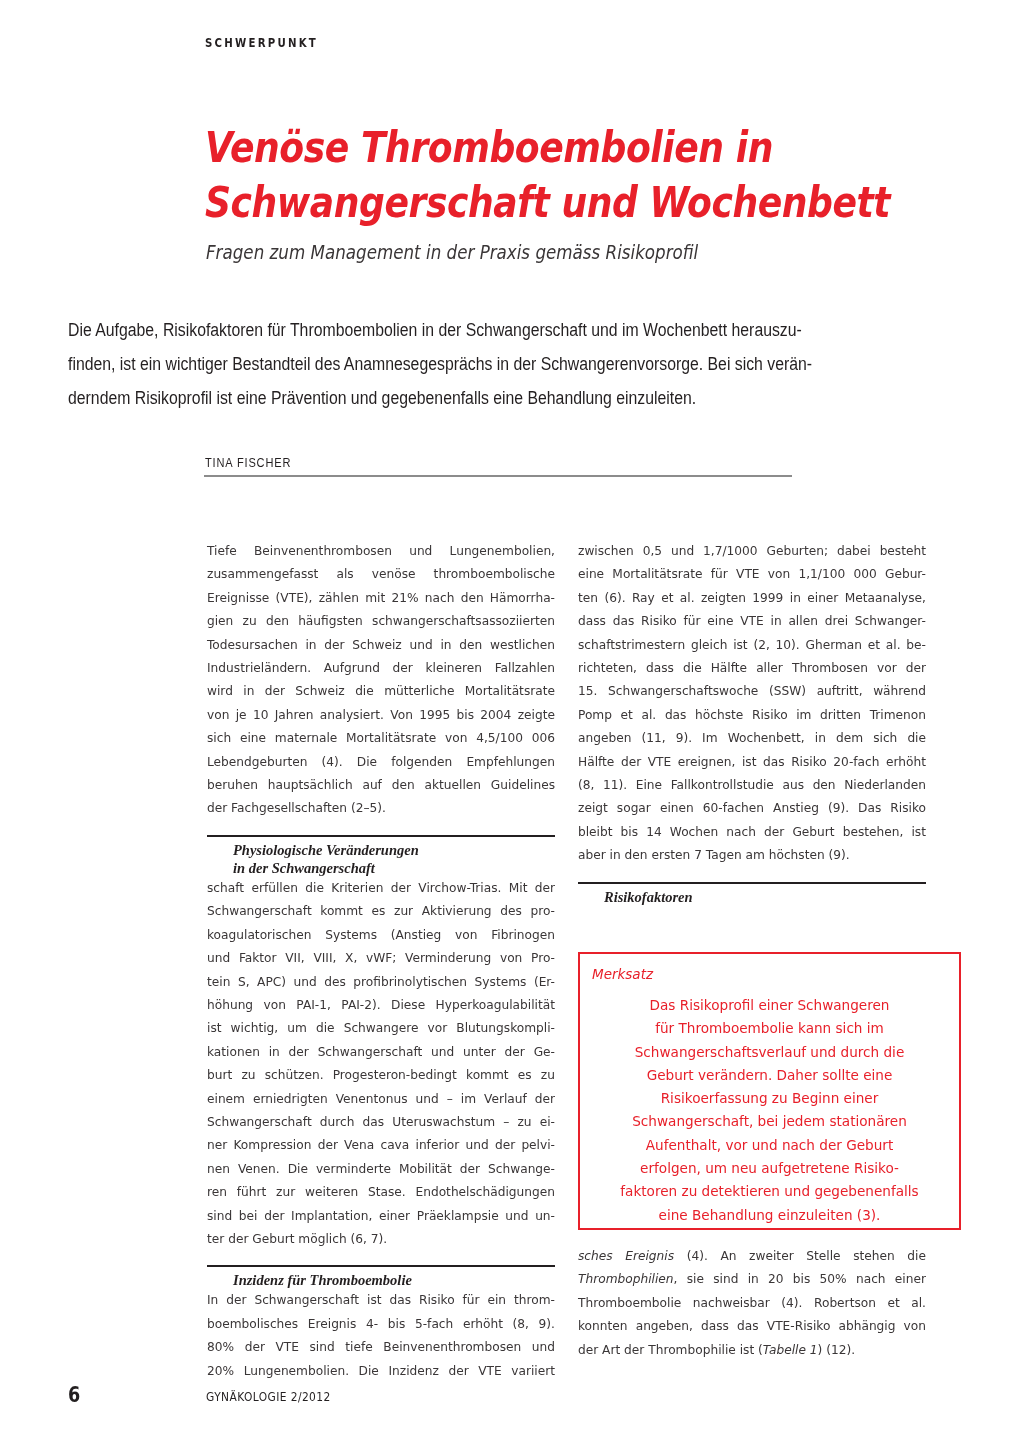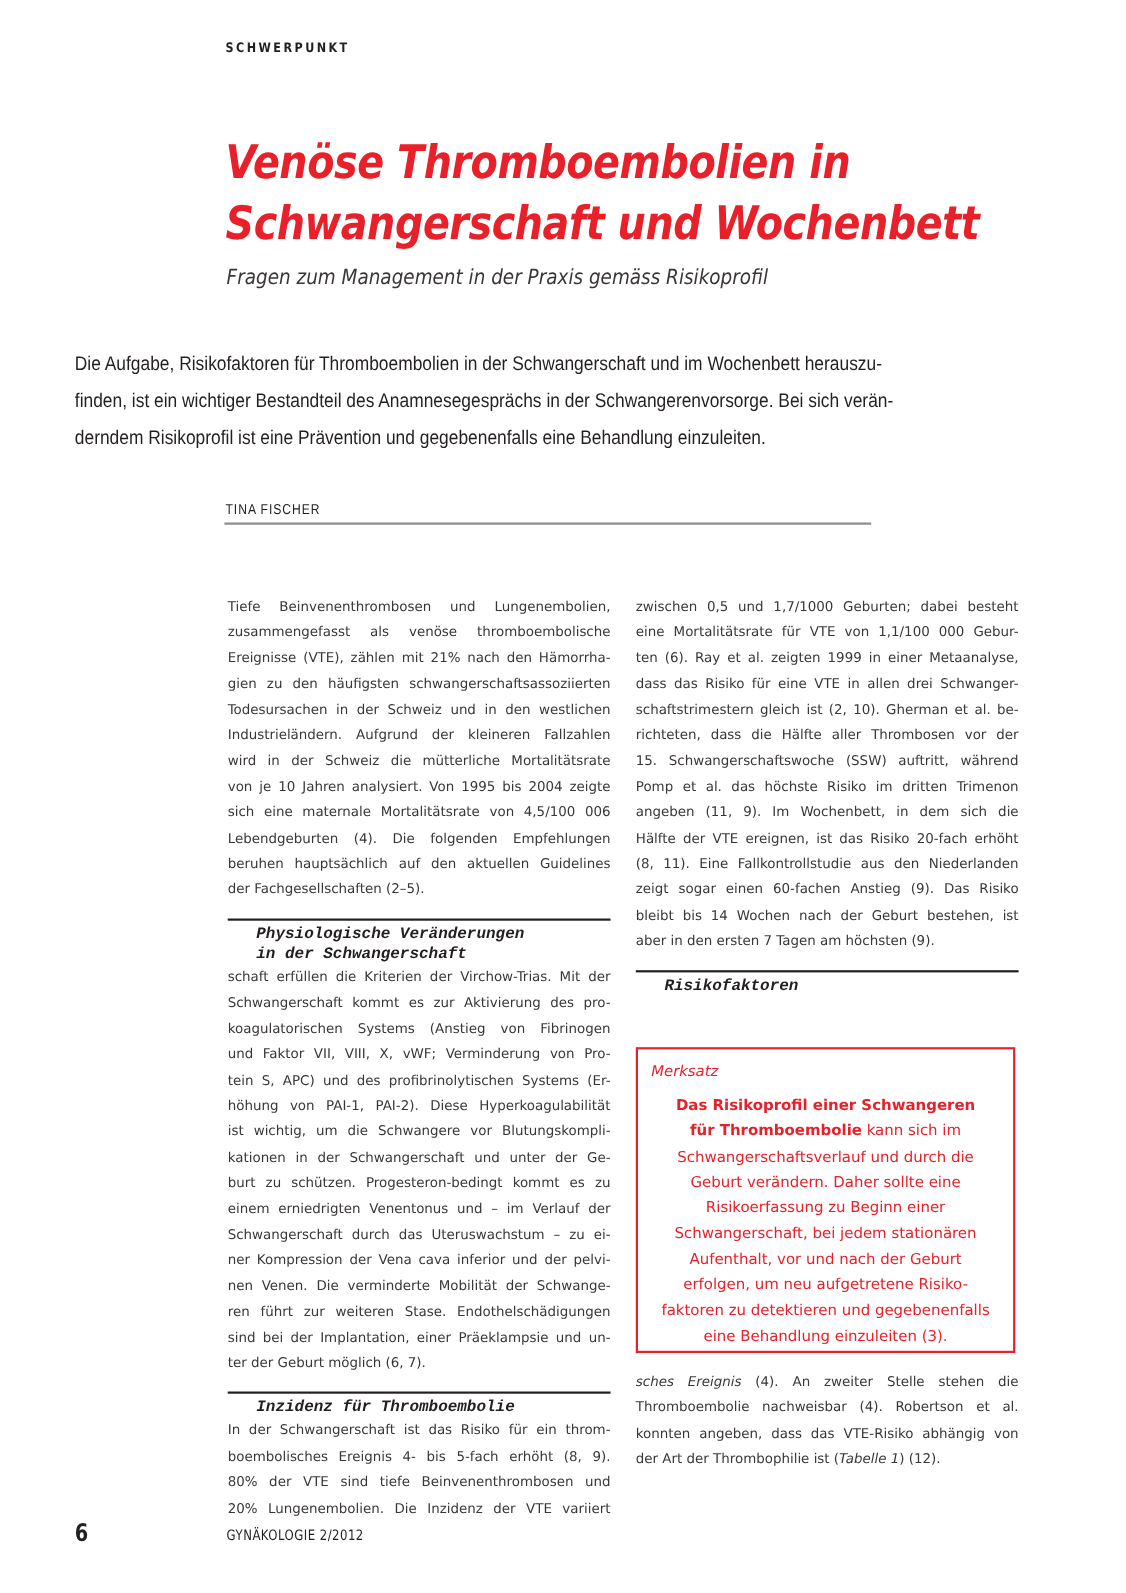--- a/index.html
+++ b/index.html
@@ -17,26 +17,26 @@
   .author-rule { position: absolute; left: 204px; top: 475px; width: 588px; height: 2px; background: #8c8c8c; }
 
   .col { position: absolute; font-family: "DejaVu Sans", sans-serif; font-size: 12.2px; line-height: 23.4px; color: #3a3637; }
   .col1 { left: 207px; top: 540px; width: 348px; }
   .col2 { left: 578px; top: 540px; width: 348px; }
   .col p { margin: 0; text-align: justify; text-align-last: left; }
   .col .line { display: block; text-align: justify; text-align-last: justify; white-space: nowrap; }
   .col .line.last { text-align-last: left; }
 
   .h-rule { height: 2px; background: #231f20; }
-  .subhead { font-family: Liberation Mono, monospace; font-style: italic; font-weight: bold; font-size: 14.5px; line-height: 18px; color: #231f20; padding-left: 26px; }
+  .subhead { font-family: Liberation Serif, serif; font-style: italic; font-weight: bold; font-size: 14.5px; line-height: 18px; color: #231f20; padding-left: 26px; }
 
-  .merksatz { position: absolute; left: 578px; top: 952px; width: 345px; height: 278px; border: 2px solid #e8202a; box-sizing: border-box; color: #e8202a; font-family: "DejaVu Sans", sans-serif; }
+  .merksatz { position: absolute; left: 578px; top: 952px; width: 383px; height: 278px; border: 2px solid #e8202a; box-sizing: border-box; color: #e8202a; font-family: "DejaVu Sans", sans-serif; }
   .merksatz-label { position: absolute; left: 12px; top: 12px; font-style: italic; font-size: 13.5px; }
   .merksatz-body { position: absolute; left: 4px; right: 4px; top: 40px; text-align: center; font-size: 13.6px; line-height: 23.3px; }
-  .merksatz-body b { font-weight: bold; }
+  .merksatz-body b { font-weight: normal; }
 
   .footer-page { position: absolute; left: 68px; top: 1382px; font-family: "DejaVu Sans", sans-serif; font-size: 22px; font-weight: bold; color: #231f20; transform: scaleX(0.8); transform-origin: left top; }
   .footer-journal { position: absolute; left: 206px; top: 1389px; font-family: "DejaVu Sans", sans-serif; font-size: 13px; color: #231f20; letter-spacing: 0.5px; transform: scaleX(0.82); transform-origin: left top; }
 </style>
 </head>
 <body>
 
 <div class="section-label">SCHWERPUNKT</div>
 
 <h1 class="title">
@@ -120,20 +120,21 @@
     <span class="line">zeigt sogar einen 60-fachen Anstieg (9). Das Risiko</span>
     <span class="line">bleibt bis 14 Wochen nach der Geburt bestehen, ist</span>
     <span class="line last">aber in den ersten 7 Tagen am höchsten (9).</span>
   </p>
 
   <div class="h-rule" style="margin-top:14px;"></div>
   <div class="subhead" style="margin-top:4px;">Risikofaktoren</div>
 
   <p style="position:absolute; top:705px; left:0; width:348px;">
     <span class="line"><i>sches Ereignis</i><span> (4). An zweiter Stelle stehen die</span></span>
+    <span class="line"><i>Thrombophilien</i><span>, sie sind in 20 bis 50% nach einer</span></span>
     <span class="line">Thromboembolie nachweisbar (4). Robertson et al.</span>
     <span class="line">konnten angeben, dass das VTE-Risiko abhängig von</span>
     <span class="line last"><span>der Art der Thrombophilie ist (</span><i>Tabelle 1</i><span>) (12).</span></span>
   </p>
 </div>
 
 <div class="merksatz">
   <div class="merksatz-label">Merksatz</div>
   <div class="merksatz-body">
     <b>Das Risikoprofil einer Schwangeren</b><br>

